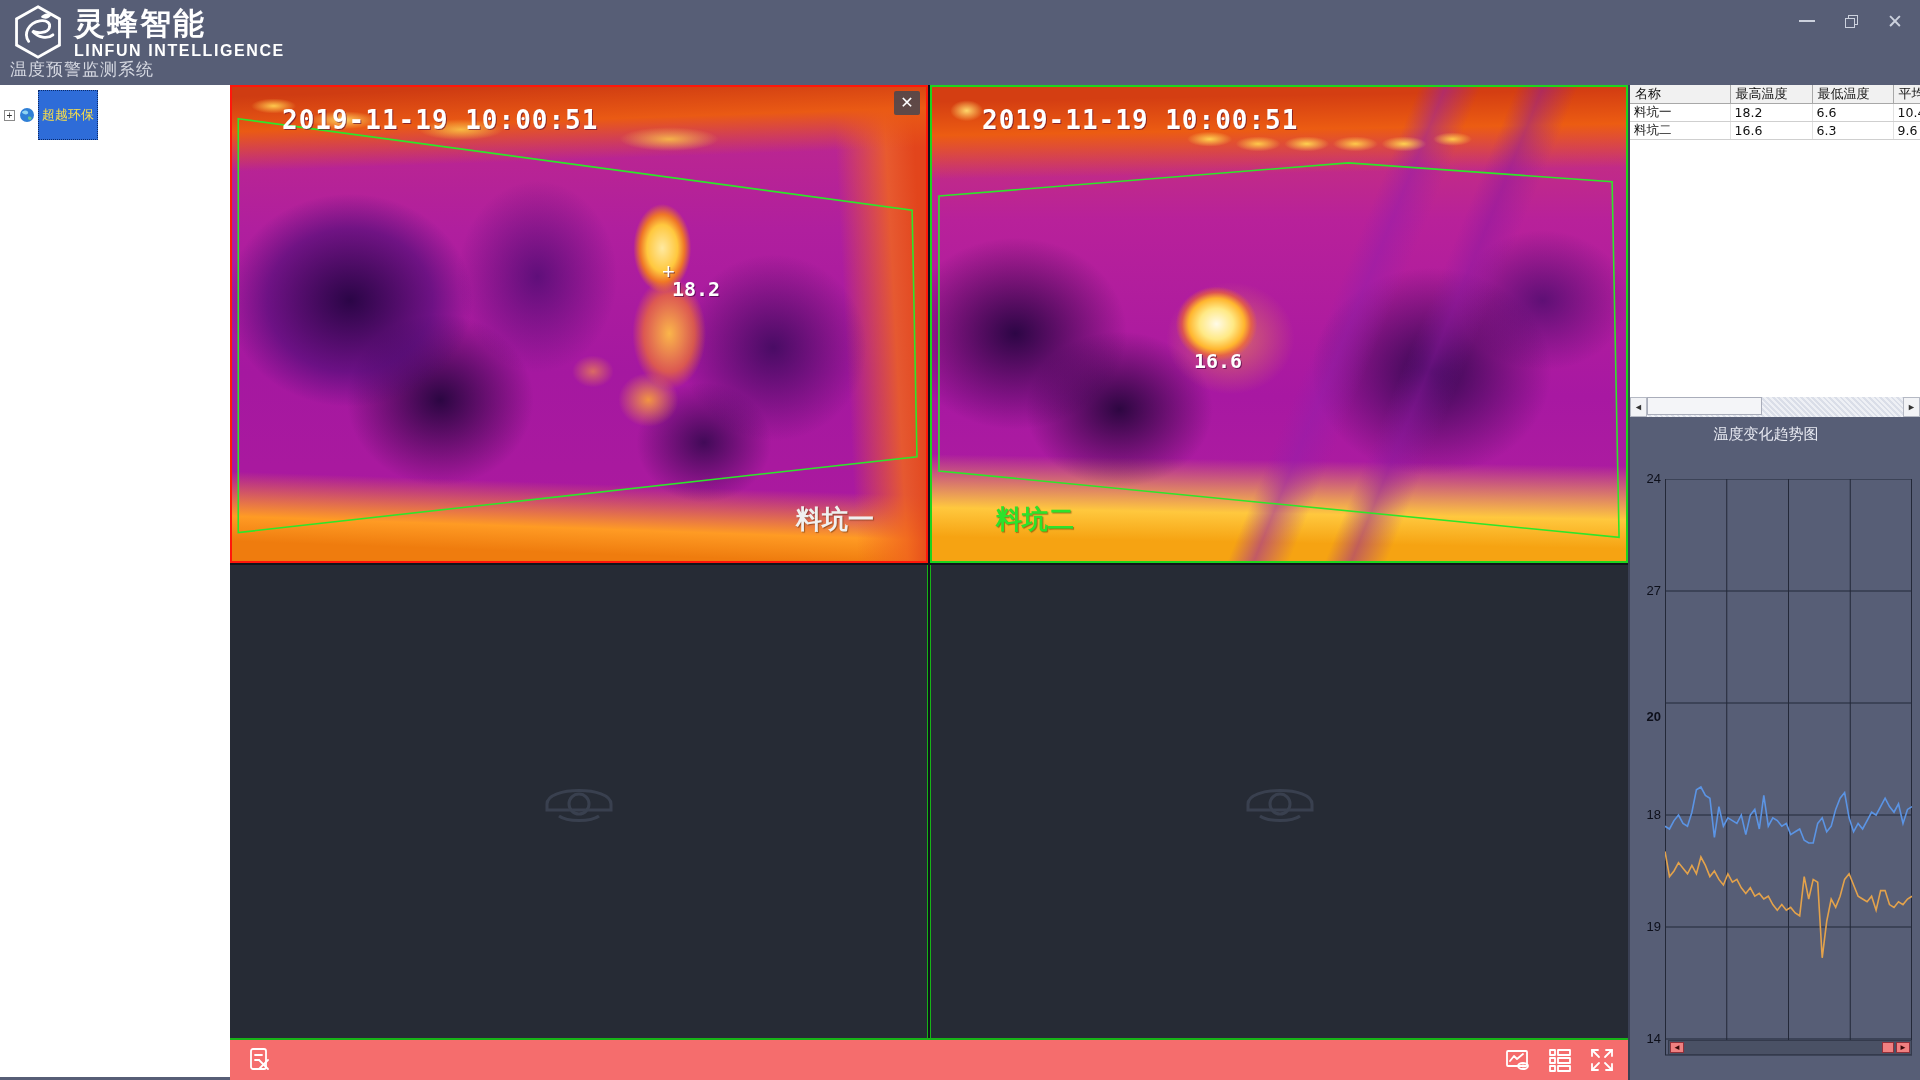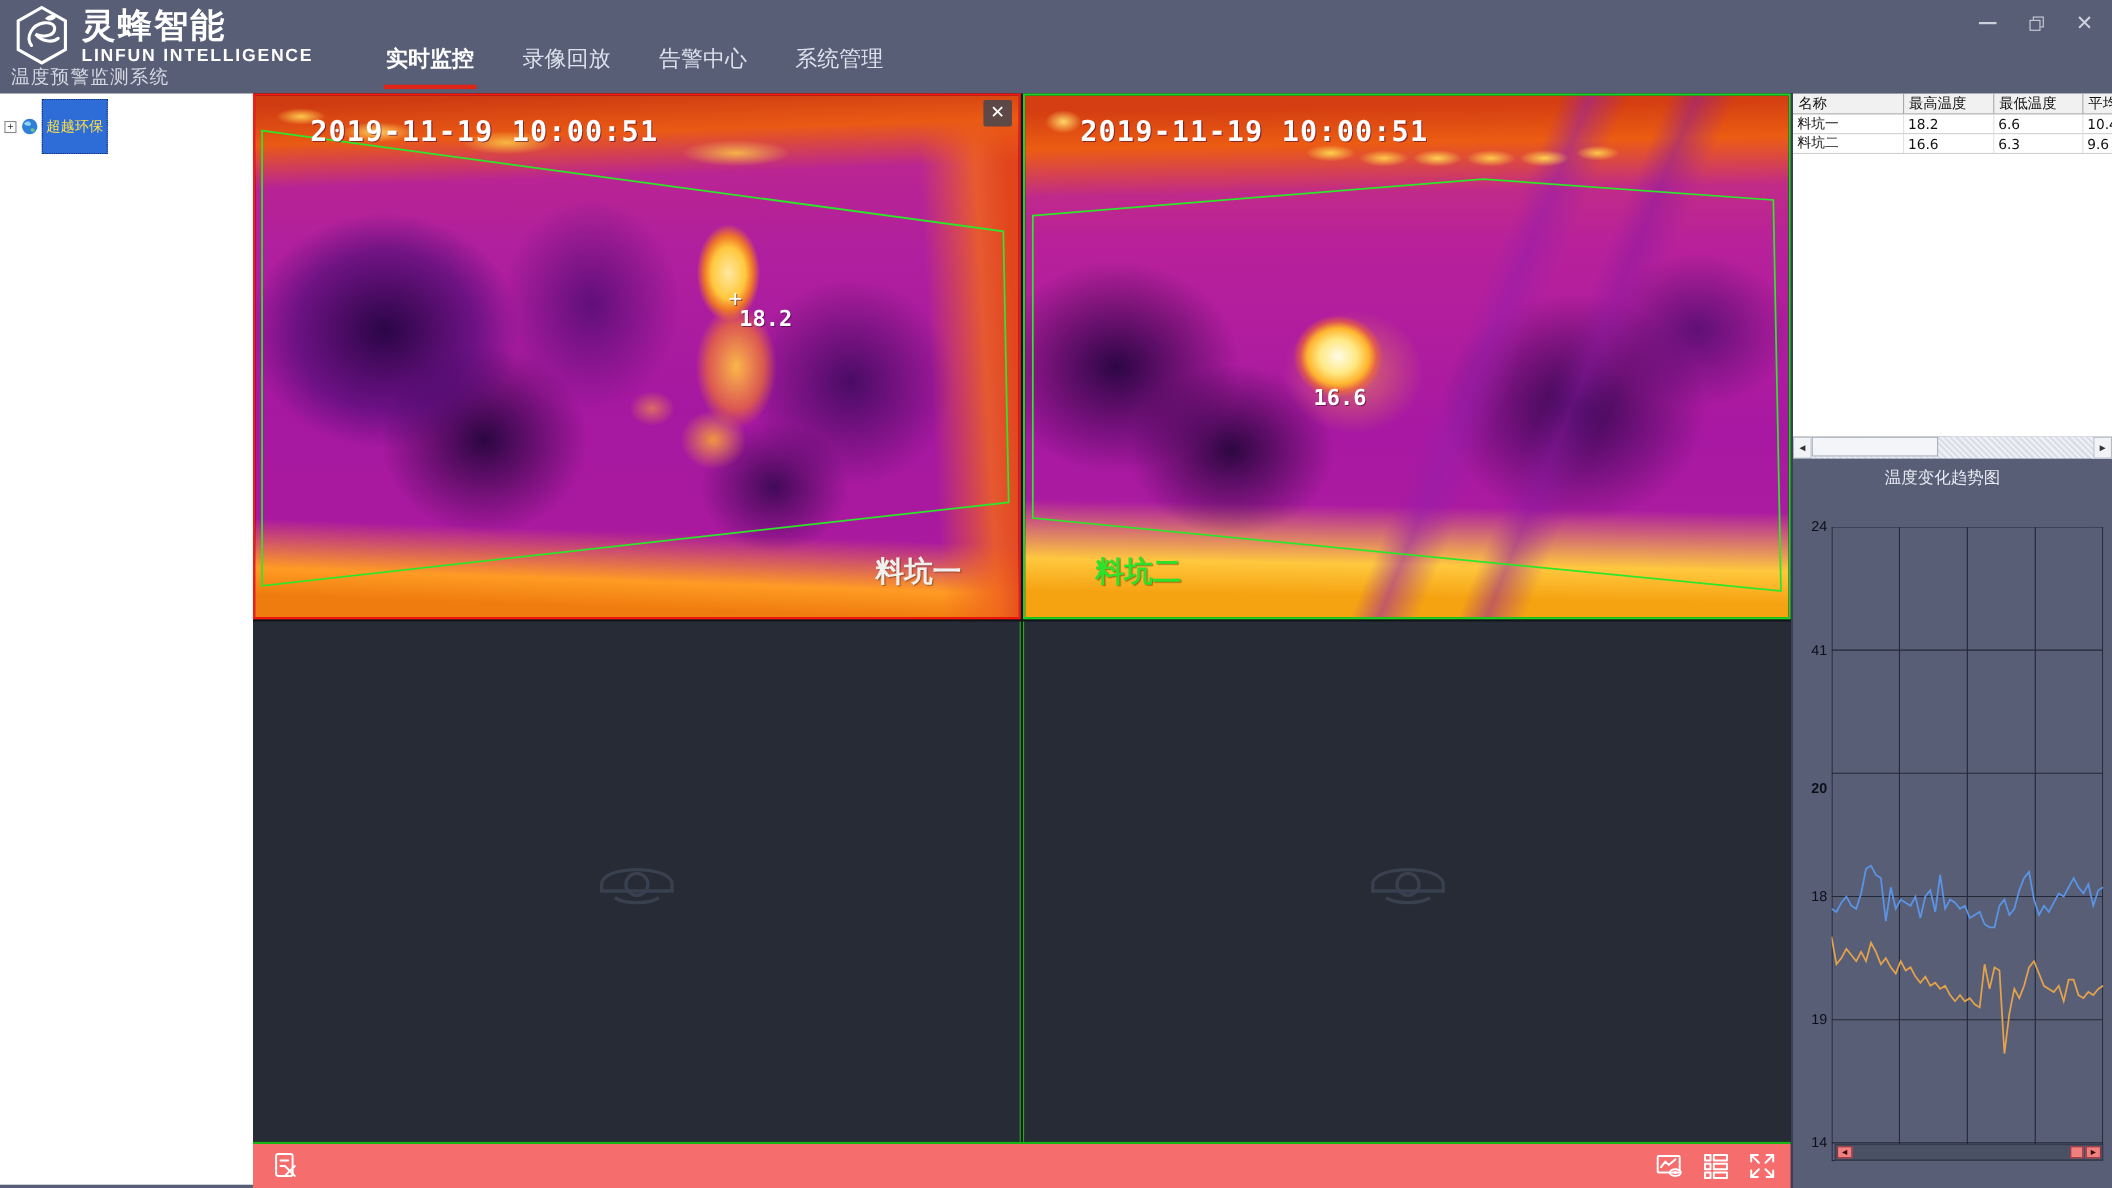--- a/index.html
+++ b/index.html
@@ -159,26 +159,20 @@
         <path d="M20,40 C14,32 20,20 32,18 C40,17 44,21 42,26 C40,31 30,32 24,29 C30,36 40,38 46,33" fill="none" stroke="#ffffff" stroke-width="3" stroke-linecap="round"></path>
         <path d="M33,14 C36,10 41,9 44,12 C42,16 37,17 33,14 Z" fill="#ffffff"></path>
       </svg>
       <div class="logo-text">
         <div class="logo-title">灵蜂智能</div>
         <div class="logo-sub">LINFUN INTELLIGENCE</div>
       </div>
     </div>
     <div class="system-name">温度预警监测系统</div>
 
-    <nav class="nav">
-      <div class="nav-tab active">实时监控</div>
-      <div class="nav-tab">录像回放</div>
-      <div class="nav-tab">告警中心</div>
-      <div class="nav-tab">系统管理</div>
-    </nav>
 
     <div class="win-controls">
       <div class="win-btn">
           <span class="min-bar"></span>
         </div>
       <div class="win-btn">
         <span class="restore-box">
             <span class="r1"></span>
             <span class="r2"></span>
           </span>
@@ -326,21 +320,21 @@
       <div class="sb-btn">►</div>
     </div>
 
     <div class="chart-area">
       <div class="chart-title">温度变化趋势图</div>
       <div id="ytick-labels">
           <div class="ytick" style="top: 614px;">14</div>
           <div class="ytick" style="top: 502px;">19</div>
           <div class="ytick" style="top: 390px;">18</div>
           <div class="ytick" style="top: 292px; font-weight: bold;">20</div>
-          <div class="ytick" style="top: 166px;">41</div>
+          <div class="ytick" style="top: 166px;">27</div>
           <div class="ytick" style="top: 54px;">24</div>
         </div>
       <svg id="plot-svg" class="plot-svg" width="247" height="577">
           <line class="grid" x1="0" x2="247" y1="560.0" y2="560.0"></line>
           <line class="grid" x1="0" x2="247" y1="448.0" y2="448.0"></line>
           <line class="grid" x1="0" x2="247" y1="336.0" y2="336.0"></line>
           <line class="grid" x1="0" x2="247" y1="224.0" y2="224.0"></line>
           <line class="grid" x1="0" x2="247" y1="112.0" y2="112.0"></line>
           <line class="grid" x1="0" x2="247" y1="0.0" y2="0.0"></line>
           <line class="grid" x1="0.5" x2="0.5" y1="0" y2="576"></line>

